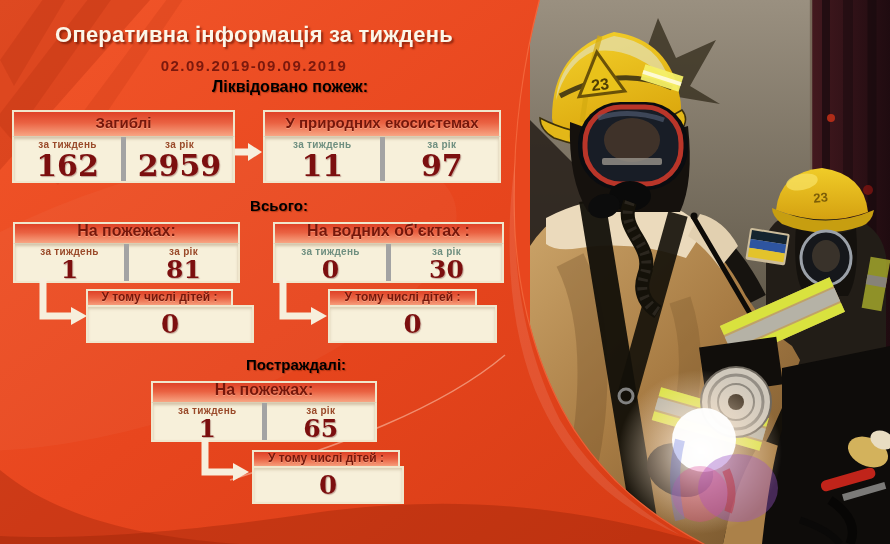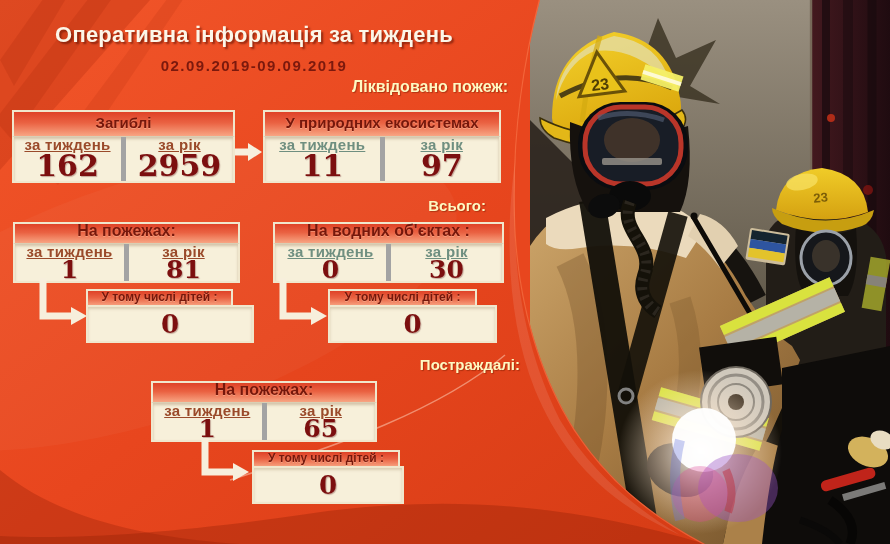--- a/index.html
+++ b/index.html
@@ -6,40 +6,40 @@
   #page{position:relative;width:890px;height:544px;overflow:hidden;background:#e8461e;
         font-family:"Liberation Sans",sans-serif;}
   #photo-wrap{position:absolute;left:530px;top:0;width:360px;height:544px;z-index:0;}
   #orange-layer{position:absolute;left:0;top:0;z-index:1;pointer-events:none;}
   .content{position:absolute;z-index:2;}
 
   .page-title{left:0;top:22px;width:508px;text-align:center;font-size:22px;font-weight:bold;
     color:#fcf6e8;text-shadow:2px 2px 2px rgba(90,15,0,.6);letter-spacing:.2px;}
   .date-range{left:0;top:57px;width:508px;text-align:center;font-family:Liberation Sans, sans-serif;
     font-weight:bold;font-size:15px;color:#7b190d;letter-spacing:1.5px;}
-  .section-label{text-align:right;font-weight:bold;color:#fef9c3;
-    text-shadow:1px 1px 1px rgba(120,30,0,.5);}
+  .section-label{text-align:center;font-weight:bold;color:#000000;
+    text-shadow:1px 1px 1px rgba(120,30,0,.5);margin-left:36px;}
   .s1{left:0;top:78px;width:508px;font-size:16px;}
   .s2{left:0;top:197px;width:486px;font-size:15px;}
   .s3{left:0;top:356px;width:520px;font-size:15px;}
 
   .tbl{position:absolute;}
   .tbl *{box-sizing:border-box;}
   .tbl-header{background:linear-gradient(180deg,#df4227 0%,#ea6242 45%,#f8a583 100%);
     border:2px solid #f0e7cd;border-bottom:0;color:#76170b;font-weight:bold;text-align:center;
     text-shadow:0 1px 0 rgba(255,220,190,.35);}
   .big .tbl-header{height:26px;line-height:22px;font-size:15px;}
   .small .tbl-header{height:21px;line-height:13px;font-size:16px;}
   .tbl-body{display:flex;background:#f7f0da;border:2px solid #f0e7cd;border-top:1px solid #d9cfb4;
     box-shadow:inset 0 2px 3px rgba(120,80,40,.28);}
   .big .tbl-body{height:47px;}
   .small .tbl-body{height:40px;}
   .cell{flex:1;text-align:center;padding-top:2px;}
   .cell + .cell{border-left:5px solid #a3a3a3;}
-  .cell-label{font-size:15px;line-height:11px;letter-spacing:.3px;font-weight:bold;text-decoration:underline;}
+  .cell-label{font-size:10px;line-height:11px;letter-spacing:.3px;font-weight:bold;}
   .lbl-brown{color:#9a4a2a;}
   .lbl-teal{color:#6f8f80;}
   .cell-value{font-family:"DejaVu Serif",serif;font-weight:bold;color:#7c0f0f;
     text-shadow:1px 1px 1px rgba(80,0,0,.3);}
   .big .cell-value{font-size:30px;line-height:31px;}
   .small .cell-value{font-size:25px;line-height:26px;}
 
   .child-tbl{position:absolute;}
   .child-tbl .tbl-header{position:absolute;left:0;top:0;height:17px;line-height:13px;
     font-size:12px;box-sizing:border-box;}

